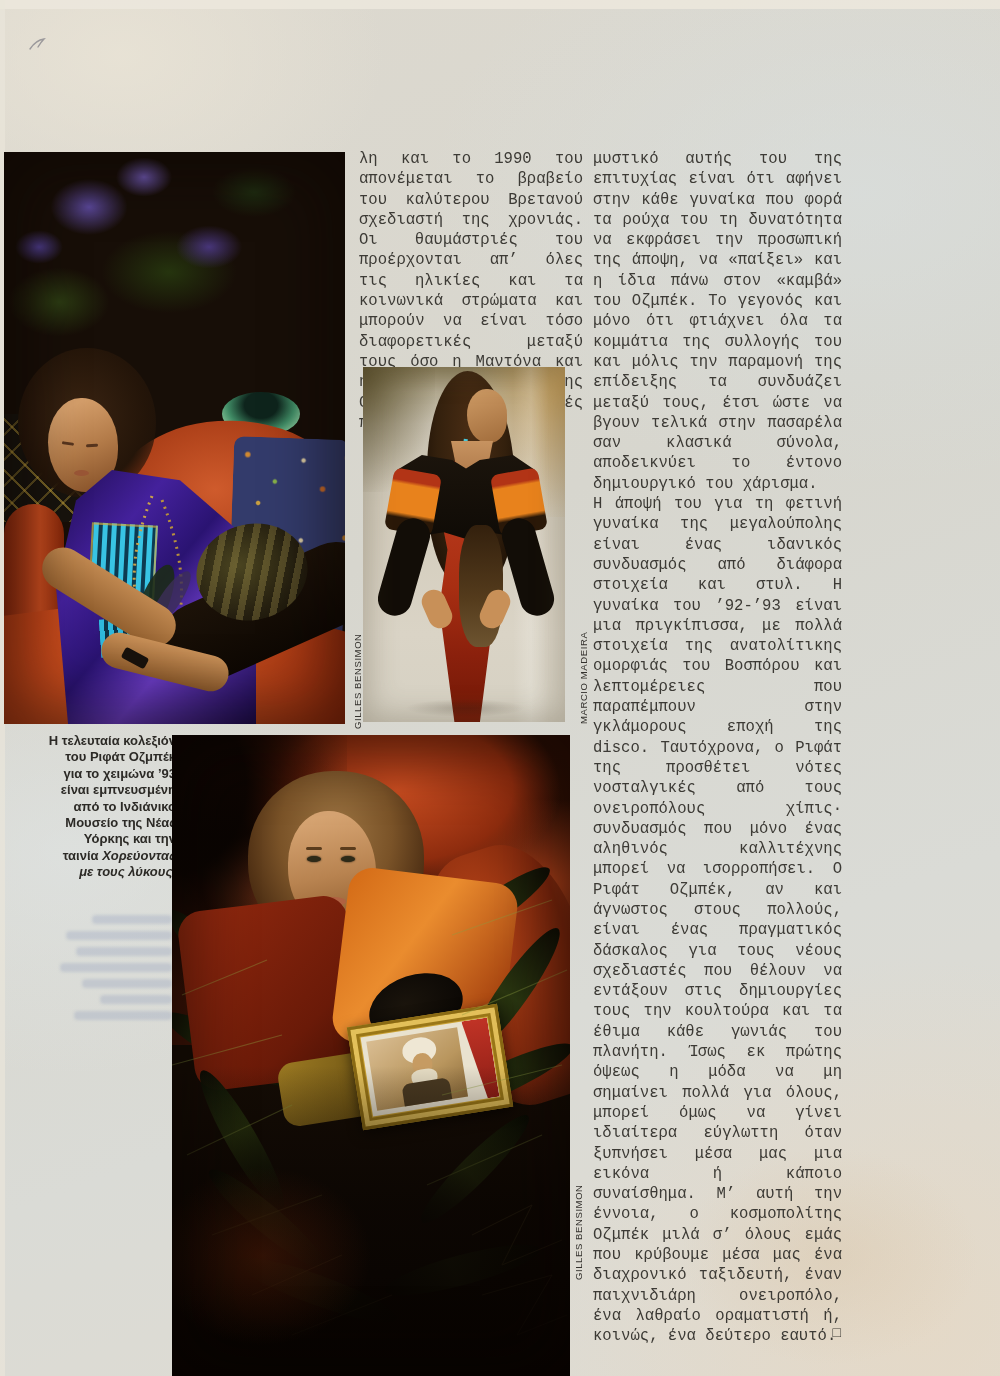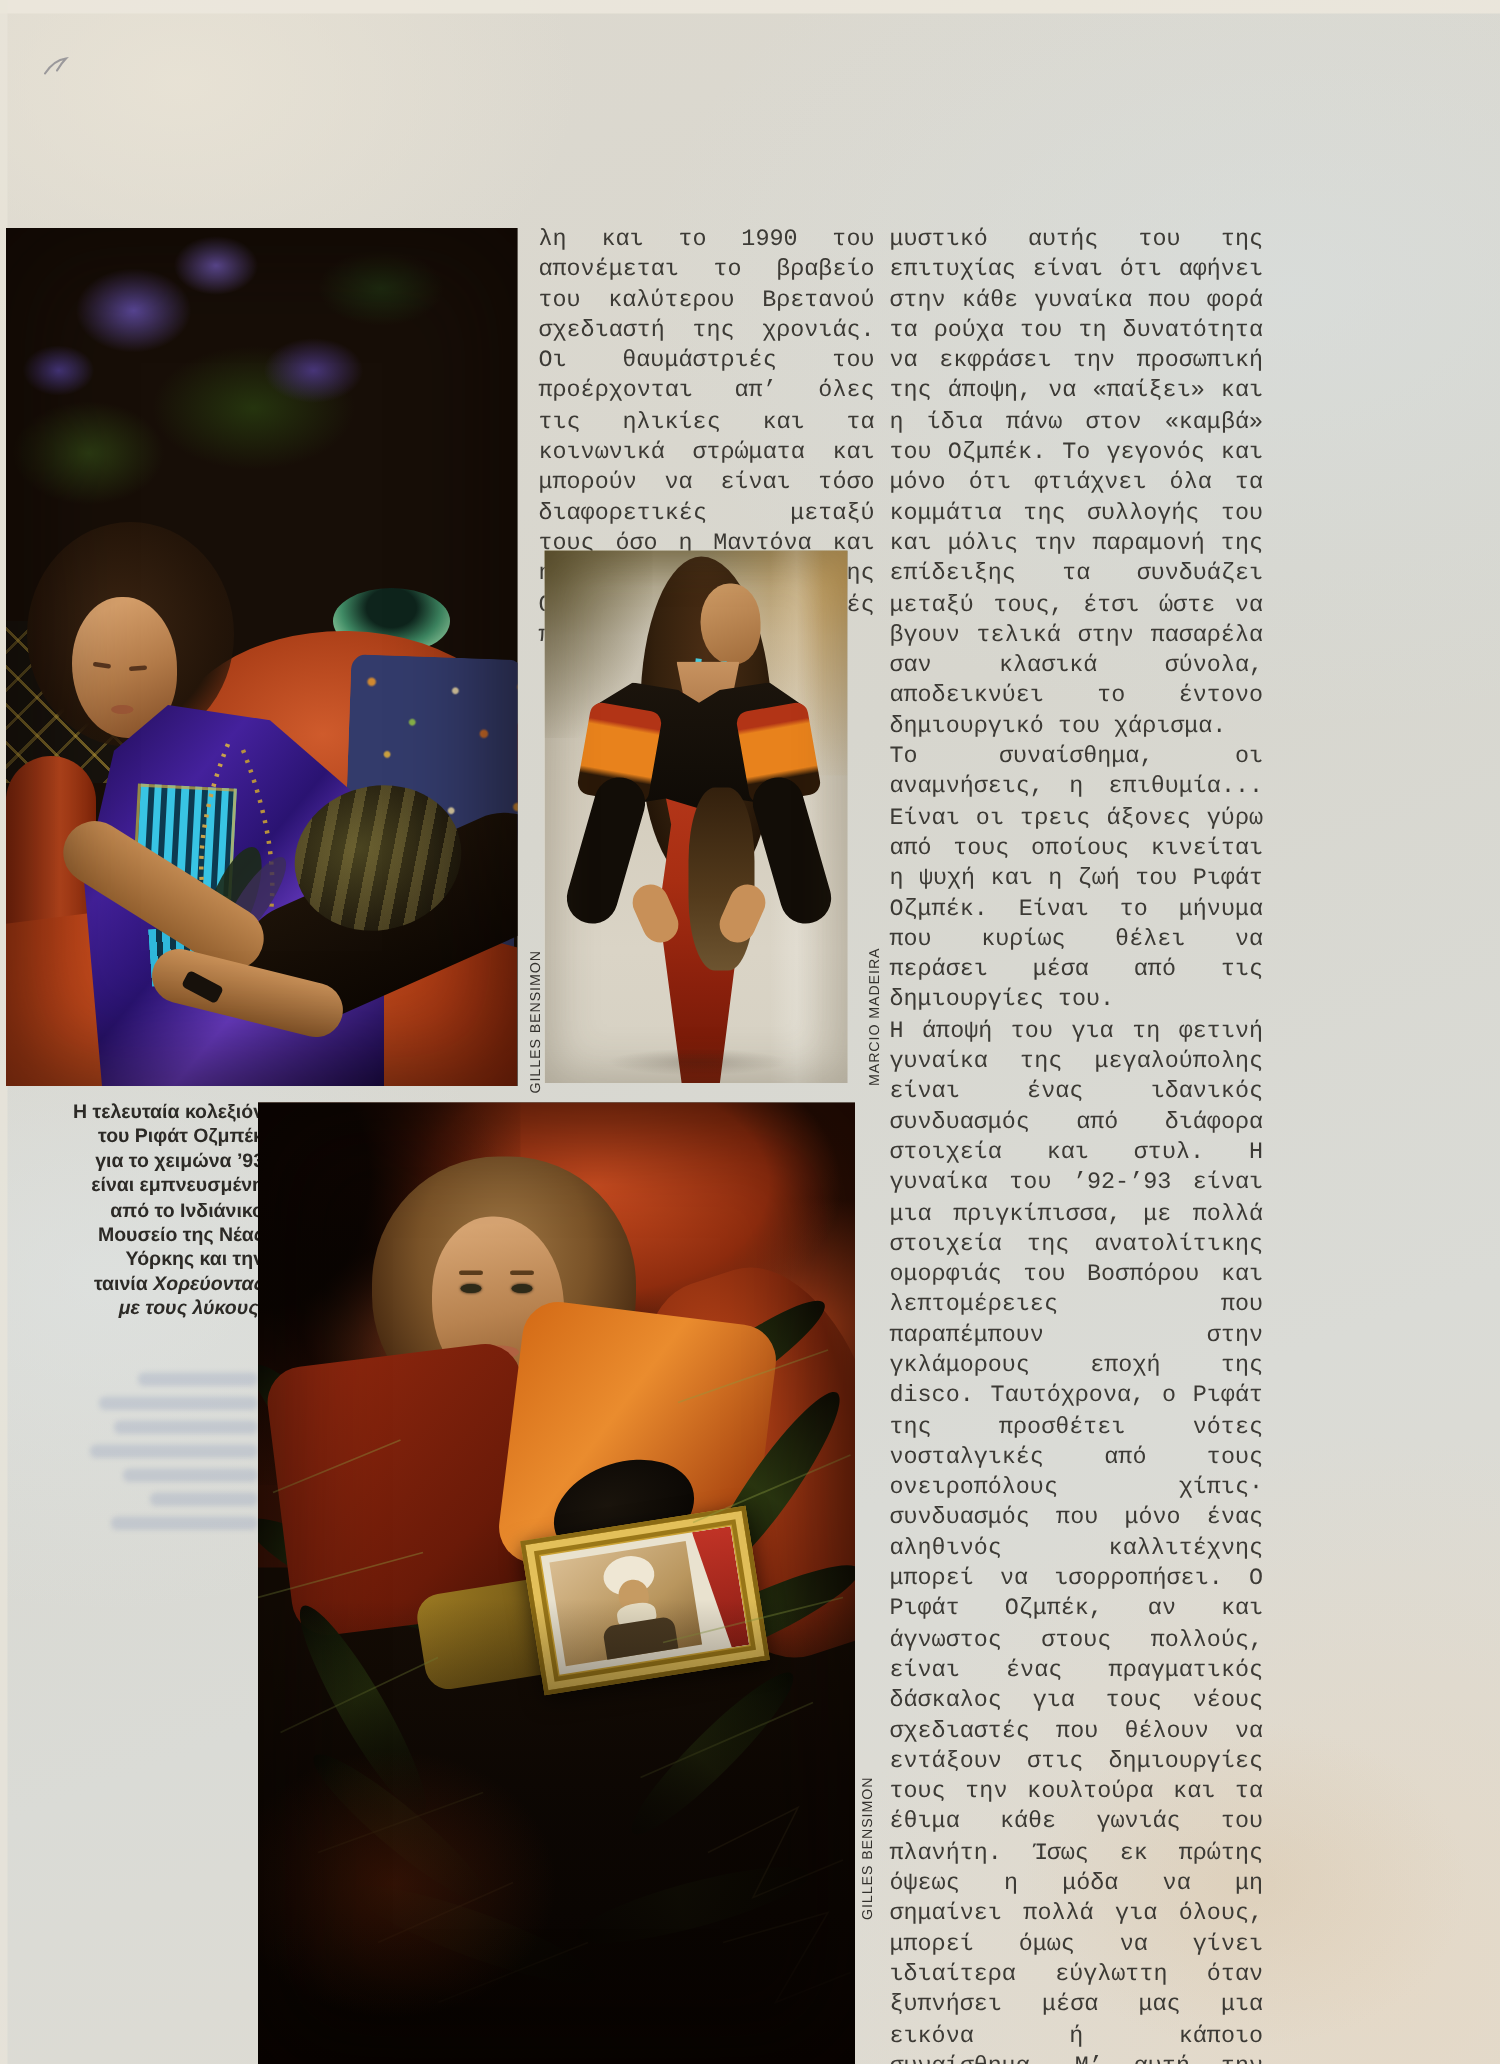--- a/index.html
+++ b/index.html
@@ -281,21 +281,20 @@
     <div class="b-hand b-handL"></div>
     <div class="b-hand b-handR"></div>
     <div class="b-floor"></div>
   </div>
 
   <div class="credit c1">GILLES BENSIMON</div>
   <div class="credit c2">MARCIO MADEIRA</div>
 
   <div class="col col2" style="position:absolute;">
     <p>μυστικό αυτής του της επιτυχίας είναι ότι αφήνει στην κάθε γυναίκα που φορά τα ρούχα του τη δυνατότητα να εκφράσει την προσωπική της άποψη, να «παίξει» και η ίδια πάνω στον «καμβά» του Οζμπέκ. Το γεγονός και μόνο ότι φτιάχνει όλα τα κομμάτια της συλλογής του και μόλις την παραμονή της επίδειξης τα συνδυάζει μεταξύ τους, έτσι ώστε να βγουν τελικά στην πασαρέλα σαν κλασικά σύνολα, αποδεικνύει το έντονο δημιουργικό του χάρισμα.</p>
-    <p>Το συναίσθημα, οι αναμνήσεις, η επιθυμία... Είναι οι τρεις άξονες γύρω από τους οποίους κινείται η ψυχή και η ζωή του Ριφάτ Οζμπέκ. Είναι το μήνυμα που κυρίως θέλει να περάσει μέσα από τις δημιουργίες του.</p>
     <p>Η άποψή του για τη φετινή γυναίκα της μεγαλούπολης είναι ένας ιδανικός συνδυασμός από διάφορα στοιχεία και στυλ. Η γυναίκα του ’92-’93 είναι μια πριγκίπισσα, με πολλά στοιχεία της ανατολίτικης ομορφιάς του Βοσπόρου και λεπτομέρειες που παραπέμπουν στην γκλάμορους εποχή της disco. Ταυτόχρονα, ο Ριφάτ της προσθέτει νότες νοσταλγικές από τους ονειροπόλους χίπις· συνδυασμός που μόνο ένας αληθινός καλλιτέχνης μπορεί να ισορροπήσει. Ο Ριφάτ Οζμπέκ, αν και άγνωστος στους πολλούς, είναι ένας πραγματικός δάσκαλος για τους νέους σχεδιαστές που θέλουν να εντάξουν στις δημιουργίες τους την κουλτούρα και τα έθιμα κάθε γωνιάς του πλανήτη. Ίσως εκ πρώτης όψεως η μόδα να μη σημαίνει πολλά για όλους, μπορεί όμως να γίνει ιδιαίτερα εύγλωττη όταν ξυπνήσει μέσα μας μια εικόνα ή κάποιο συναίσθημα. Μ’ αυτή την έννοια, ο κοσμοπολίτης Οζμπέκ μιλά σ’ όλους εμάς που κρύβουμε μέσα μας ένα διαχρονικό ταξιδευτή, έναν παιχνιδιάρη ονειροπόλο, ένα λαθραίο οραματιστή ή, κοινώς, ένα δεύτερο εαυτό.</p>
     <span class="endmark">□</span>
   </div>
 
   <div class="caption">
     <span>Η τελευταία κολεξιόν του Ριφάτ Οζμπέκ για το χειμώνα ’93 είναι εμπνευσμένη από το Ινδιάνικο Μουσείο της Νέας Υόρκης και την ταινία </span><em>Χορεύοντας με τους λύκους.</em>
   </div>
 
   <div class="ghost">
     <i class="g1"></i>

